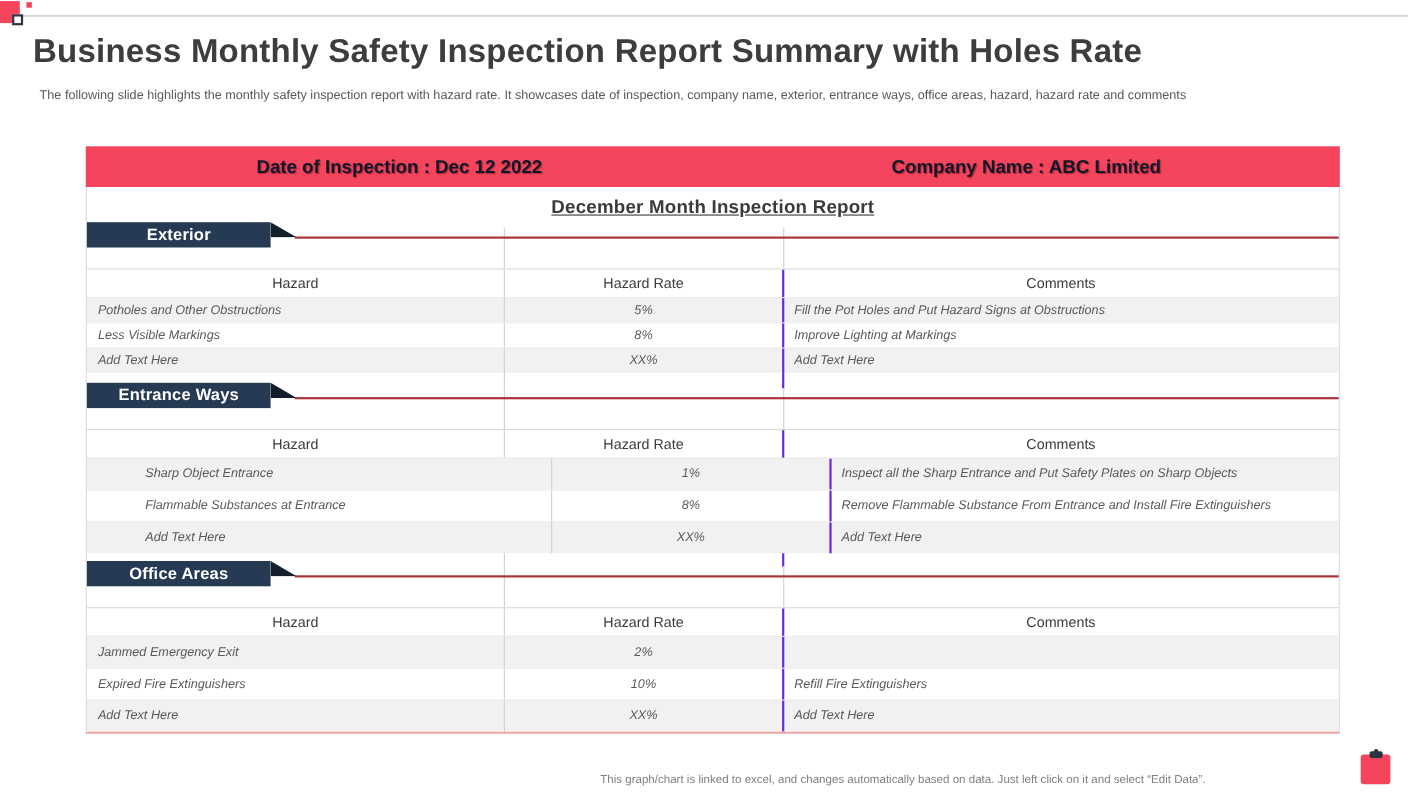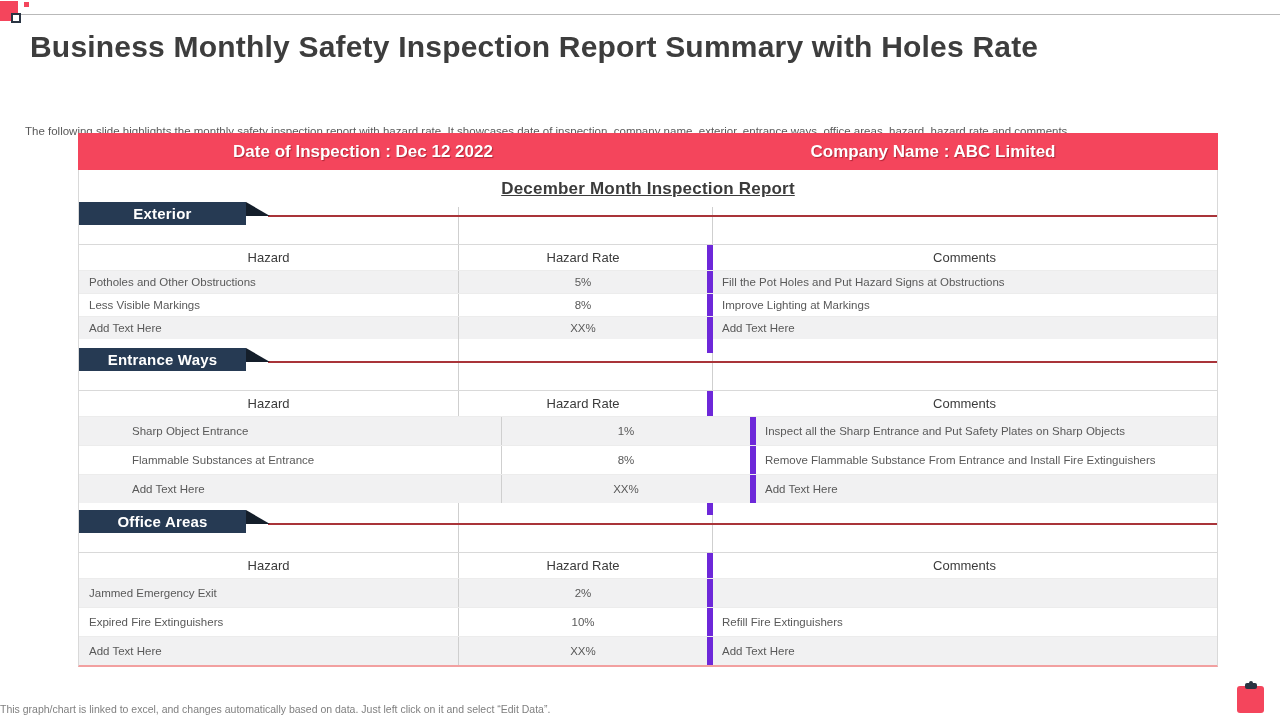--- a/index.html
+++ b/index.html
@@ -25,51 +25,51 @@
   .deco{position:absolute;left:0;top:0;width:40px;height:30px;}
   .deco .sq-big{position:absolute;left:0;top:1px;width:18px;height:20px;background:var(--accent-red);}
   .deco .sq-small{position:absolute;left:24px;top:2px;width:5px;height:5px;background:var(--accent-red);}
   .deco .sq-outline{position:absolute;left:11px;top:13px;width:10px;height:10px;background:#ffffff;border:2px solid #2a3442;}
   
   .title{
     position:absolute;left:30px;top:30px;width:1180px;
     font-size:30px;font-weight:bold;color:#3d3d3d;letter-spacing:.2px;
   }
   .subtitle{
-    position:absolute;left:25px;top:81px;width:1200px;
-    font-size:11.5px;color:var(--text-gray);margin-top:44px;
+    position:absolute;left:36px;top:81px;width:1200px;
+    font-size:11.5px;color:var(--text-gray);
   }
   
   .report{
     position:absolute;left:78px;top:133px;width:1140px;
     border:1px solid var(--border);border-top:none;border-bottom:2px solid var(--salmon);
     background:#ffffff;
   }
   .red-header{
     display:grid;grid-template-columns:1fr 1fr;height:37px;
     background:var(--accent-red);margin:0 -1px;width:1140px;
   }
   .red-header .hcell{
     display:flex;align-items:center;justify-content:center;
-    color:#ffffff;font-size:17px;font-weight:bold;
+    color:#0f172a;font-size:17px;font-weight:bold;
     text-shadow:1px 1px 1px rgba(90,0,10,.45);
   }
   .table-title-row{
     height:37px;display:flex;align-items:center;justify-content:center;
     font-size:17px;font-weight:bold;color:var(--text-dark);letter-spacing:.2px;text-decoration:underline;
   }
   
   .row{display:grid;grid-template-columns:380px 254px 504px;}
   .row .c{padding:0 10px;display:flex;align-items:center;font-size:11.5px;color:var(--text-gray);}
   .row .c1{border-right:1px solid #cfcfcf;}
-  .row .c2{border-right:6px solid #6d28d9;justify-content:center;text-align:center;}
+  .row .c2{border-right:2px solid #6d28d9;justify-content:center;text-align:center;}
   .row .c3{padding-left:9px;}
   .row.head{height:25px;}
   .row.head .c{justify-content:center;font-size:13px;font-weight:normal;color:var(--text-dark);}
-  .row.data{border-top:1px solid #ececec;}
+  .row.data{border-top:1px solid #ececec;font-style:italic;}
   .row.data:nth-of-type(odd){background:var(--row-gray);}
   .row.spacer{background:#ffffff;}
   .sec-ext .row.data{height:23px;}
   .sec-ext .row.spacer{height:14px;}
   .sec-ent .row.data{height:29px;padding-left:43px;}
   .sec-ent .row.spacer{height:12px;}
   .sec-off .row.data{height:29px;}
   
   .tab-row{
     position:relative;height:38px;border-bottom:1px solid var(--border);
@@ -87,21 +87,21 @@
     background:var(--navy-dark);
     clip-path:polygon(0 0,100% 100%,0 100%);
     z-index:3;
   }
   .tab-line{
     position:absolute;left:189px;right:0;top:8px;height:2px;
     background:var(--line-red);z-index:2;
   }
   
   .footer{
-    position:absolute;left:0;top:703px;width:1096px;text-align:left;
+    position:absolute;left:0;top:703px;width:1096px;text-align:right;
     font-size:10.5px;color:#7f7f7f;
   }
   
   .clipboard{position:absolute;right:14px;bottom:7px;width:30px;height:32px;}
   .clipboard .body{position:absolute;left:1px;top:5px;width:27px;height:27px;background:var(--accent-red);border-radius:3px;}
   .clipboard .clip{position:absolute;left:9px;top:2px;width:12px;height:6px;background:#2a3442;border-radius:2px;}
   .clipboard .knob{position:absolute;left:13px;top:0;width:4px;height:4px;background:#2a3442;border-radius:50%;}
 </style>
 </head>
 <body>

